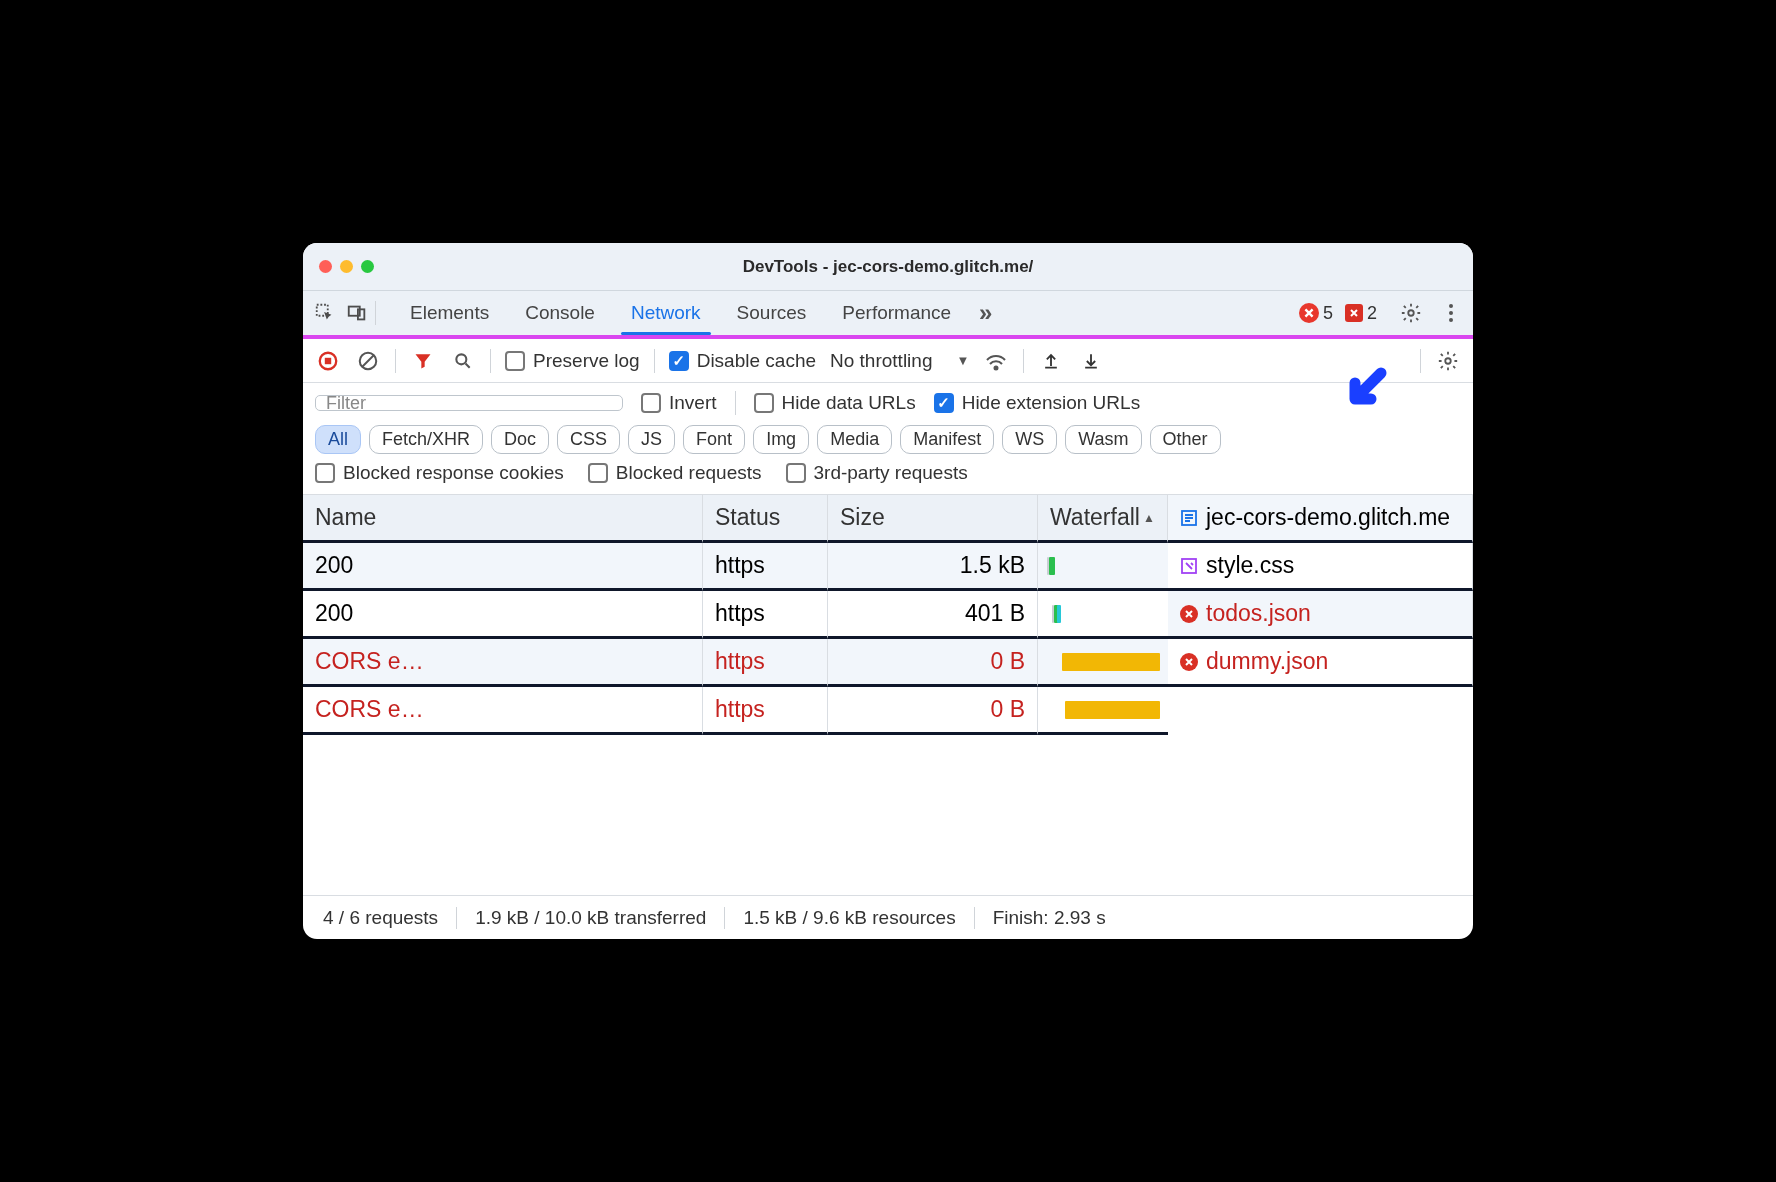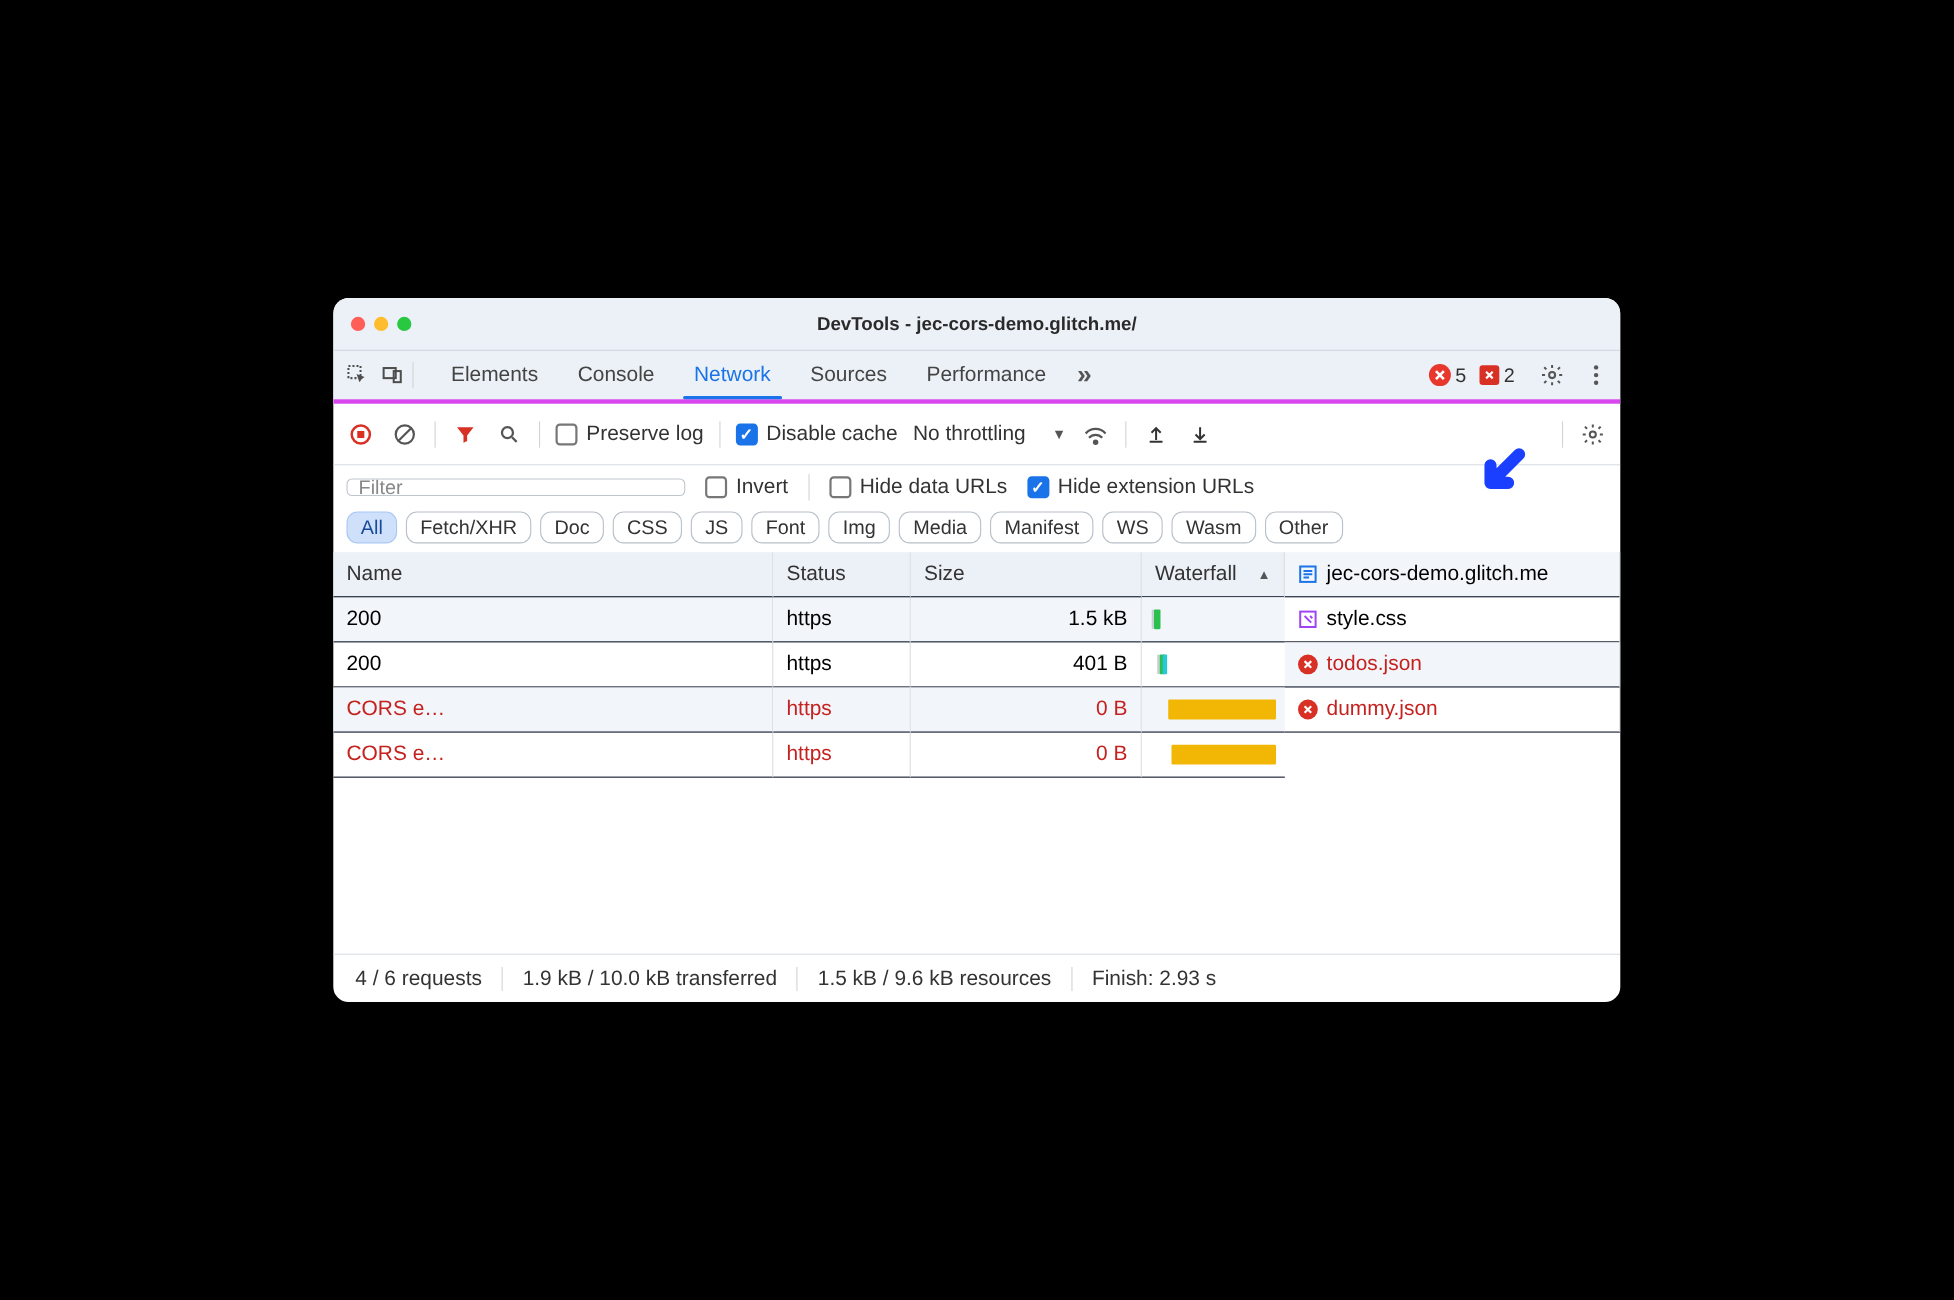--- a/index.html
+++ b/index.html
@@ -52,21 +52,21 @@
   .tab.active::after { content:""; position:absolute; bottom:0; left:8px; right:8px; height:3px; background:#1a73e8; border-radius:2px;}
   .spacer { flex:1; }
   .badge-err { display:flex; align-items:center; gap:4px; font-size:18px; color:#333; margin-right:8px;}
   .badge-err .circ { width:20px;height:20px;border-radius:50%;background:#e8372d;display:flex;align-items:center;justify-content:center;}
   .badge-err .circ svg{width:12px;height:12px;}
   .badge-err .sq { width:18px;height:18px;border-radius:3px;background:#d93025;display:flex;align-items:center;justify-content:center;}
   .gear, .kebab { width:28px;height:28px;display:flex;align-items:center;justify-content:center;color:#555;margin-left:8px;cursor:pointer;}
   .chev-more{font-size:24px;color:#555;padding:0 6px;cursor:pointer;font-weight:600;}
   
   .toolbar {
-    height:56px; display:flex; align-items:center; padding:0 12px; gap:14px;
+    height:44px; display:flex; align-items:center; padding:0 12px; gap:14px;
     border-bottom:1px solid #d9dde2; font-size:19px; color:#333;
   }
   .tool-btn{width:26px;height:26px;display:flex;align-items:center;justify-content:center;cursor:pointer;}
   .divider{width:1px;height:24px;background:#d0d4d9;}
   .check{display:flex;align-items:center;gap:8px;cursor:pointer;}
   .checkbox{width:20px;height:20px;border:2px solid #777;border-radius:4px;display:inline-flex;align-items:center;justify-content:center;}
   .checkbox.checked{background:#1a73e8;border-color:#1a73e8;}
   .checkbox.checked::after{content:"✓";color:#fff;font-size:15px;font-weight:700;}
   .throttle{display:flex;align-items:center;gap:24px;cursor:pointer;}
   .throttle .caret{font-size:13px;color:#555;}
@@ -76,21 +76,21 @@
   .filter-input{width:308px;height:16px;border:1px solid #bfc6cd;border-radius:5px;padding:0 10px;font-size:18px;color:#888;background:#fff;}
   .filter-input::placeholder{color:#888;}
   
   .chipbar{padding:4px 12px 8px;display:flex;gap:8px;flex-wrap:wrap;}
   .chip{border:1px solid #b8c0c8;border-radius:10px;padding:3px 12px;font-size:18px;color:#333;cursor:pointer;background:#fff;}
   .chip.active{background:#cfe0fb;border-color:#a9c6f5;color:#1a4b9b;}
   
   .morefilters{padding:0 12px 10px;display:flex;gap:24px;font-size:19px;color:#333;border-bottom:1px solid #d9dde2;}
   
   .table{display:grid;grid-template-columns: 400px 125px 210px 130px 1fr;}
-  .th, .td{border-right:1px solid #d9dde2;border-bottom:1px solid #0f172a;padding:9px 12px;font-size:19px;display:flex;align-items:center;}
+  .th, .td{border-right:1px solid #d9dde2;border-bottom:3px solid #0f172a;padding:9px 12px;font-size:23px;display:flex;align-items:center;}
   .th{background:#ecf1f7;color:#333;font-weight:400;position:relative;}
   .th:last-child, .td.waterfall{border-right:none;}
   .th.sort::after{content:"▲";position:absolute;right:12px;font-size:12px;color:#555;}
   .row{display:contents;}
   .row.err .td{color:#c5221f;}
   .td.size{justify-content:flex-end;}
   .td.name{gap:8px;}
   .td.waterfall{padding:6px 8px;position:relative;}
   .wf-track{position:relative;height:26px;width:100%;}
   .wf-bar{position:absolute;height:18px;top:4px;border-radius:1px;}
@@ -286,20 +286,34 @@
     <span class="chip">JS</span>
     <span class="chip">Font</span>
     <span class="chip">Img</span>
     <span class="chip">Media</span>
     <span class="chip">Manifest</span>
     <span class="chip">WS</span>
     <span class="chip">Wasm</span>
     <span class="chip">Other</span>
   </div>
 
+  <div class="morefilters">
+    <label class="check">
+      <span class="checkbox"></span>
+      <span>Blocked response cookies</span>
+    </label>
+    <label class="check">
+      <span class="checkbox"></span>
+      <span>Blocked requests</span>
+    </label>
+    <label class="check">
+      <span class="checkbox"></span>
+      <span>3rd-party requests</span>
+    </label>
+  </div>
 
   <div class="table">
     <div class="th">Name</div>
     <div class="th">Status</div>
     <div class="th">Size</div>
     <div class="th sort">Waterfall</div>
     <div class="row">
       <div class="td name" style="background:#f2f6fb;">
         <span>
             <svg class="doc-icon icon-html" viewBox="0 0 18 18" fill="none" stroke="currentColor" stroke-width="1.8">

